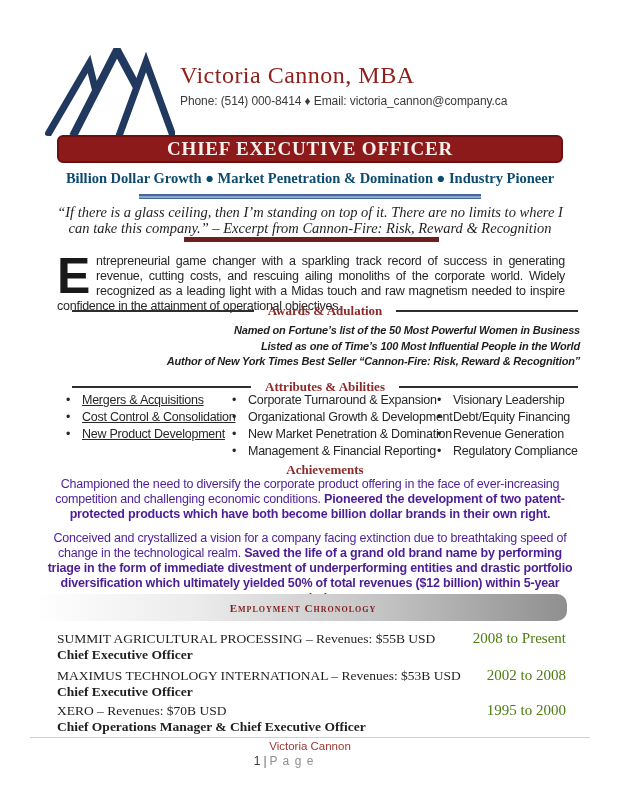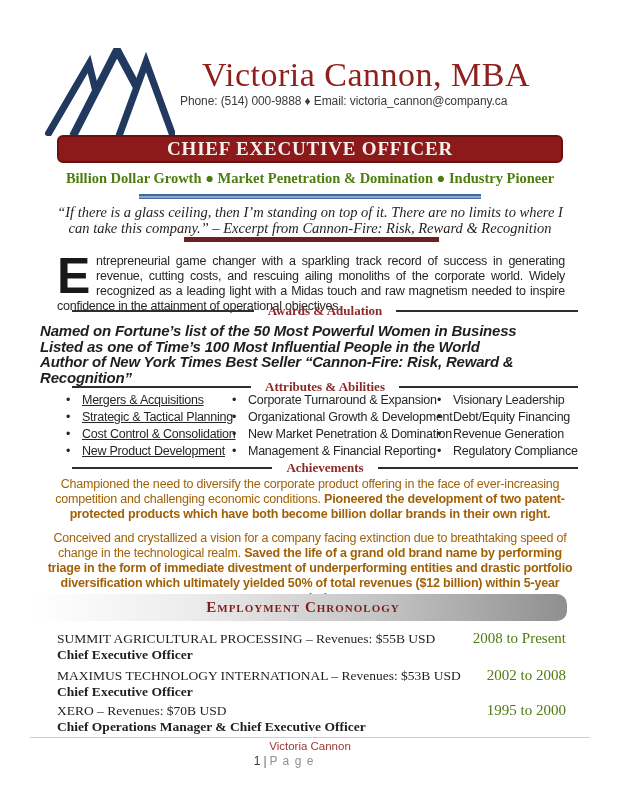--- a/index.html
+++ b/index.html
@@ -8,41 +8,41 @@
   body { font-family:"Liberation Sans", sans-serif; }
   .page {
     position:relative; width:620px; height:800px; margin:0 auto;
     background:#ffffff; overflow:hidden; color:#262626;
   }
 
   
   .logo { position:absolute; left:45px; top:48px; width:130px; height:88px; }
   .header-text { position:absolute; left:180px; top:58px; }
   .name {
-    font-family:"Liberation Serif", serif; font-size:34px; line-height:34px;
-    color:#8E211D; letter-spacing:0.5px; white-space:nowrap;margin-left:22px;
+    font-family:"Liberation Serif", serif; font-size:24px; line-height:34px;
+    color:#8E211D; letter-spacing:0.5px; white-space:nowrap;
   }
   .address { margin-top:3px; font-size:12px; line-height:15px; color:#3B3B3B; letter-spacing:-0.1px; }
   .contact { margin-top:2px; font-size:12px; line-height:15px; color:#3B3B3B; letter-spacing:-0.1px; }
 
   
   .ceo-banner {
     position:absolute; left:57px; top:135px; width:506px; height:28px;
     background:#8C1A1A; border:2px solid #691111; border-radius:6px;
     display:flex; align-items:center; justify-content:center;
   }
   .ceo-banner span {
     font-family:"Liberation Serif", serif; font-weight:bold; font-size:19px;
     color:#F7F0ED; letter-spacing:0.8px; white-space:nowrap;
   }
 
   .tagline {
     position:absolute; left:0; top:170px; width:620px; text-align:center;
     font-family:"Liberation Serif", serif; font-weight:bold; font-size:14.5px;
-    color:#4d7c0f; white-space:nowrap;
+    color:#0c4a6e; white-space:nowrap;
   }
   .blue-bar {
     position:absolute; left:139px; top:194px; width:342px; height:5px;
     background:#8CA9CC; border-top:2px solid #44699C; border-bottom:1px solid #44699C;
   }
   .quote {
     position:absolute; left:45px; top:204px; width:530px; text-align:center;
     font-family:"Liberation Serif", serif; font-weight:normal; font-style:italic;
     font-size:14.5px; line-height:16px; color:#1F1F1F;
   }
@@ -63,54 +63,54 @@
 
   
   .sec-head { position:absolute; left:72px; width:506px; display:flex; align-items:center; }
   .sec-head .rule { flex:1; border-top:2px solid #2E2E2E; }
   .sec-head .sec-title {
     font-family:"Liberation Serif", serif; font-weight:bold; font-size:13px;
     color:#8C2A2A; margin:0 14px; white-space:nowrap;
   }
 
   .awards-list {
-    position:absolute; left:40px; top:323px; width:540px; text-align:left;
-    font-weight:bold; font-style:italic; font-size:15px; line-height:15.5px;
+    position:absolute; left:40px; top:323px; width:540px; text-align:right;
+    font-weight:bold; font-style:italic; font-size:11px; line-height:15.5px;
     color:#1F1F1F; letter-spacing:-0.2px;
   }
 
   
   .attr-cols { position:absolute; left:64px; top:392px; width:500px; display:flex; }
   .attr-col { list-style:none; }
   .attr-col.c1 { width:166px;text-decoration:underline; }
   .attr-col.c2 { width:205px; }
   .attr-col.c3 { width:129px; }
   .attr-col li {
     position:relative; padding-left:18px; font-size:12.5px; line-height:17px;
     letter-spacing:-0.25px; color:#262626; white-space:nowrap;
   }
   .attr-col li::before { content:"•"; position:absolute; left:2px; color:#262626; }
 
   
   .ach-para {
     position:absolute; left:40px; width:540px; text-align:center;
-    font-size:12.5px; line-height:15px; color:#a16207; letter-spacing:-0.2px;
+    font-size:12.5px; line-height:15px; color:#4c1d95; letter-spacing:-0.2px;
   }
   .ach-para .bold { font-weight:bold; }
 
   
   .emp-banner {
     position:absolute; left:33px; top:594px; width:534px; height:27px;
     background:linear-gradient(90deg, #FFFFFF 0%, #ECECEC 30%, #C4C4C4 65%, #8F8F8F 100%);
     border-radius:4px 10px 10px 4px;
     display:flex; align-items:center; justify-content:center;
   }
   .emp-banner span {
     font-family:"Liberation Serif", serif; font-weight:bold; font-variant:small-caps;
-    font-size:15px; letter-spacing:1px; color:#7E1E1E; white-space:nowrap;margin-left:6px;
+    font-size:11px; letter-spacing:1px; color:#7E1E1E; white-space:nowrap;margin-left:6px;
   }
   .job { position:absolute; left:57px; width:509px; font-family:"Liberation Serif", serif; }
   .job .row1 { display:flex; justify-content:space-between; align-items:center; }
   .job .company { font-size:13.5px; line-height:16px; color:#1F1F1F; }
   .job .dates { font-size:15px; color:#4d7c0f; white-space:nowrap; }
   .job .jtitle { font-size:13.5px; line-height:16px; font-weight:bold; color:#1F1F1F; }
 
   
   .footer-rule { position:absolute; left:30px; top:737px; width:560px; border-top:1px solid #CFCFCF; }
   .footer-name {
@@ -131,21 +131,21 @@
 
   <div class="logo">
     <svg width="130" height="88" viewBox="0 0 130 88" xmlns="http://www.w3.org/2000/svg">
       <polyline points="2,88 44,16 62,88" fill="#ffffff" stroke="#21395F" stroke-width="7" stroke-linejoin="miter"></polyline>
       <polyline points="28,88 72,2 118,88" fill="#ffffff" stroke="#21395F" stroke-width="8" stroke-linejoin="miter"></polyline>
       <polyline points="74,88 101,14 128,88" fill="#ffffff" stroke="#21395F" stroke-width="7" stroke-linejoin="miter"></polyline>
     </svg>
   </div>
   <div class="header-text">
     <div class="name">Victoria Cannon, MBA</div>
-    <div class="contact">Phone: (514) 000-9888 ♦ Email: victoria_cannon@company.ca</div>
+    <div class="contact">Phone: (514) 000-8414 ♦ Email: victoria_cannon@company.ca</div>
   </div>
 
   <div class="ceo-banner">
     <span>CHIEF EXECUTIVE OFFICER</span>
   </div>
 
   <div class="tagline">Billion Dollar Growth ● Market Penetration &amp; Domination ● Industry Pioneer</div>
   <div class="blue-bar"></div>
 
   <div class="quote">“If there is a glass ceiling, then I’m standing on top of it.  There are no limits to where I can take this company.” – Excerpt from Cannon-Fire: Risk, Reward &amp; Recognition</div>
@@ -167,39 +167,38 @@
   </div>
 
   <div class="sec-head" style="top:379px;">
     <div class="rule"></div>
     <div class="sec-title">Attributes &amp; Abilities</div>
     <div class="rule"></div>
   </div>
   <div class="attr-cols">
     <ul class="attr-col c1">
       <li>Mergers &amp; Acquisitions</li>
-      <li>Strategic &amp; Tactical Planning</li>
       <li>Cost Control &amp; Consolidation</li>
       <li>New Product Development</li>
     </ul>
     <ul class="attr-col c2">
       <li>Corporate Turnaround &amp; Expansion</li>
       <li>Organizational Growth &amp; Development</li>
       <li>New Market Penetration &amp; Domination</li>
       <li>Management &amp; Financial Reporting</li>
     </ul>
     <ul class="attr-col c3">
       <li>Visionary Leadership</li>
       <li>Debt/Equity Financing</li>
       <li>Revenue Generation</li>
       <li>Regulatory Compliance</li>
     </ul>
   </div>
 
-  <div class="sec-head" style="top:460px;">
+  <div class="sec-head" style="top:460px;flex-direction:column;">
     <div class="rule"></div>
     <div class="sec-title">Achievements</div>
     <div class="rule"></div>
   </div>
   <div class="ach-para" style="top:477px;">
     <span>Championed the need to diversify the corporate product offering in the face of ever-increasing competition and challenging economic conditions.  </span><span class="bold">Pioneered the development of two patent-protected products which have both become billion dollar brands in their own right.</span>
   </div>
   <div class="ach-para" style="top:531px;">
     <span>Conceived and crystallized a vision for a company facing extinction due to breathtaking speed of change in the technological realm.  </span><span class="bold">Saved the life of a grand old brand name by performing triage in the form of immediate divestment of underperforming entities and drastic portfolio diversification which ultimately yielded 50% of total revenues ($12 billion) within 5-year period.</span>
   </div>

